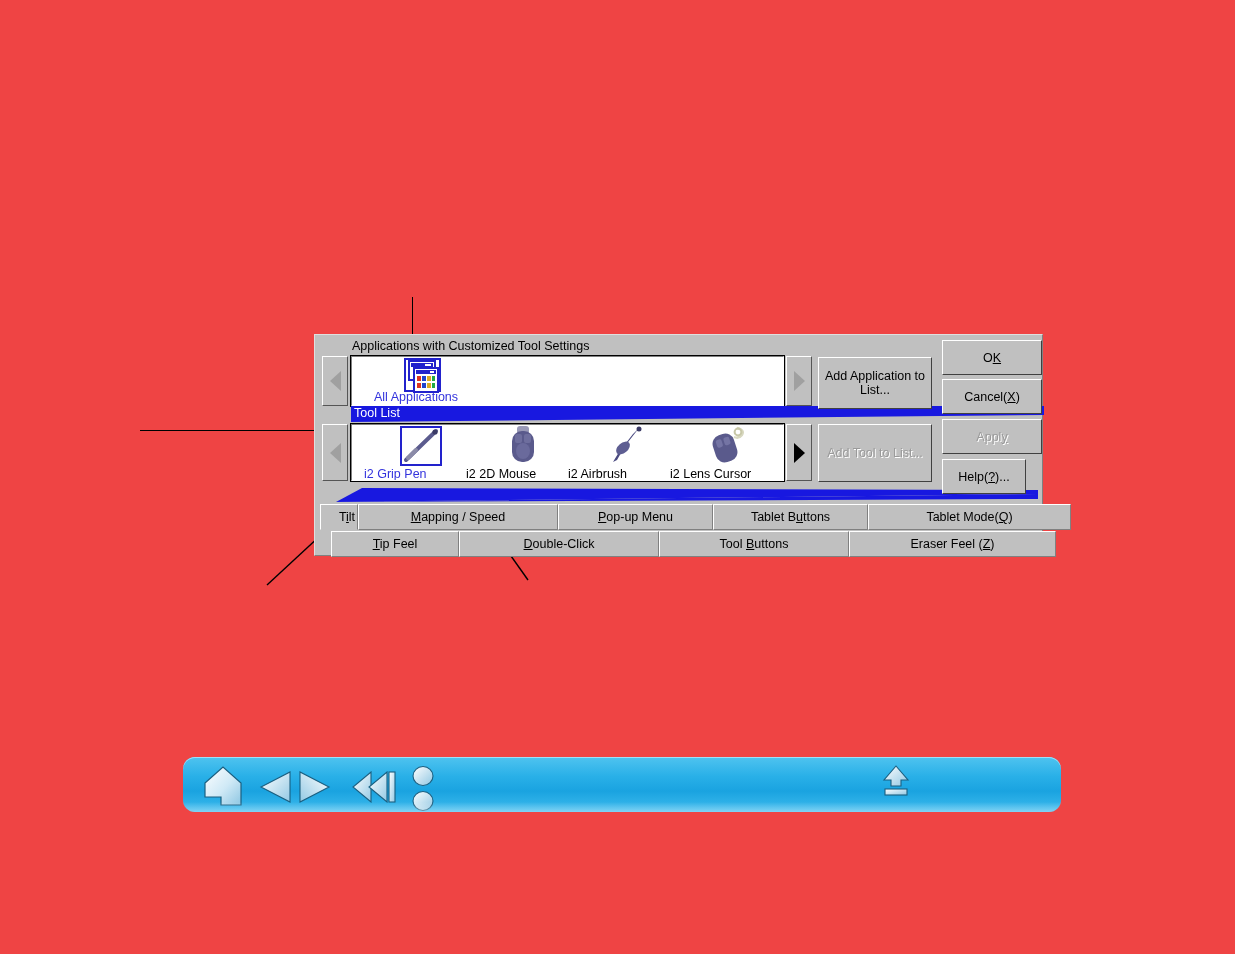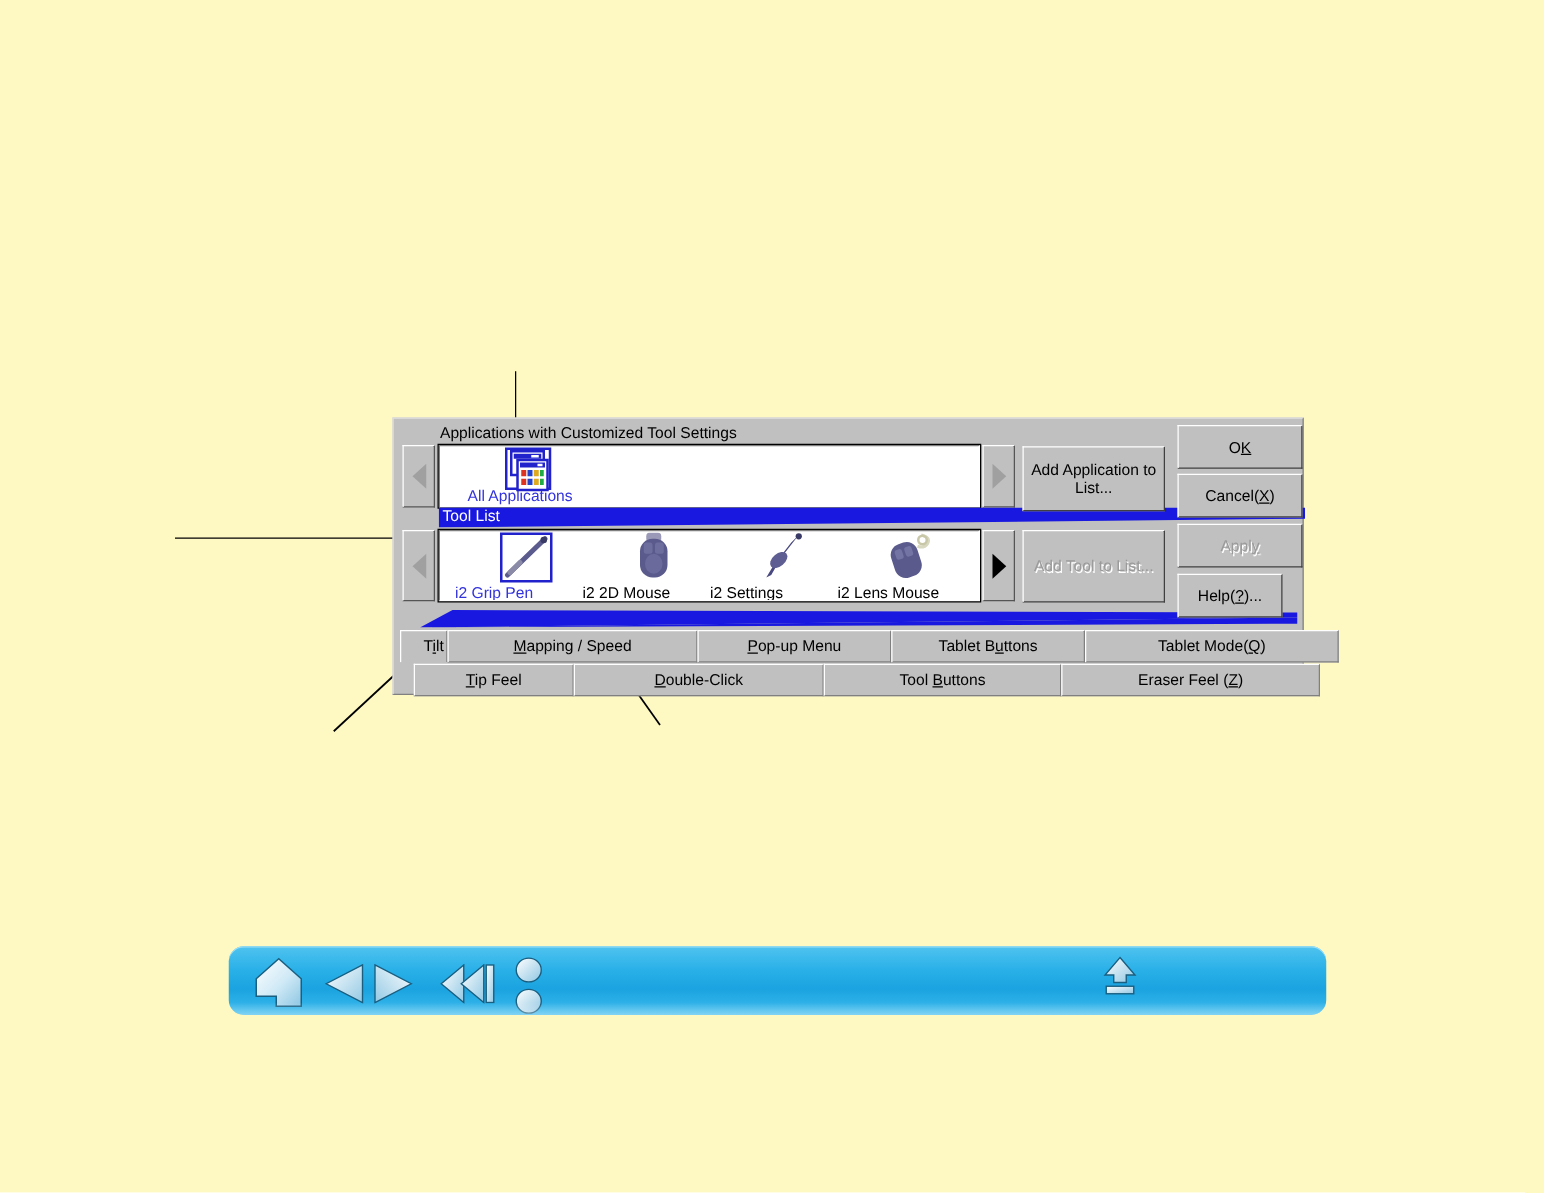--- a/index.html
+++ b/index.html
@@ -4,21 +4,21 @@
 <title>Wacom Tablet Control Panel</title>
 <style>
   * { box-sizing: border-box; }
   html, body {
     margin: 0; padding: 0;
     width: 1235px; height: 954px;
     background: #ffffff;
     font-family: "Liberation Sans", sans-serif;
     overflow: hidden;
   }
-  #page { position: relative; width: 1235px; height: 954px; background:#fef9c3; }
+  #page { position: relative; width: 1235px; height: 954px; background:#ef4444; }
 
   
   .callout { position: absolute; background: #000; }
   .callout-diag { position: absolute; overflow: visible; }
 
   
   #dialog {
     position: absolute;
     left: 314px; top: 334px;
     width: 729px; height: 222px;
@@ -225,34 +225,34 @@
       </div>
 
       <div class="icon-cell" style="left:216px; top:1px; width:114px;">
         <div class="icon-box" style="height:40px;">
           <svg width="40" height="38" viewBox="0 0 40 38" style="display:block;margin:0 auto;">
             <path d="M34 2 L20 20 L12 34 L8 36 L14 26 L28 8 Z" fill="#4a4a80"></path>
             <ellipse cx="18" cy="22" rx="8" ry="5" transform="rotate(-40 18 22)" fill="#5e5e92"></ellipse>
             <circle cx="34" cy="3" r="2.5" fill="#3a3a66"></circle>
           </svg>
         </div>
-        <div class="icon-cap">i2 Settings</div>
+        <div class="icon-cap">i2 Airbrush</div>
       </div>
 
       <div class="icon-cell" style="left:318px; top:1px; width:114px;">
         <div class="icon-box" style="height:40px;">
           <svg width="40" height="38" viewBox="0 0 40 38" style="display:block;margin:0 auto;">
             <path d="M30 2 q8 2 5 7 q-3 4 -8 2" fill="none" stroke="#d8d8c0" stroke-width="2.4"></path>
             <rect x="7" y="8" width="22" height="28" rx="9" transform="rotate(-18 18 22)" fill="#5a5a8c"></rect>
             <rect x="11" y="12" width="6" height="8" rx="2" transform="rotate(-18 18 22)" fill="#7474a4"></rect>
             <rect x="19" y="12" width="6" height="8" rx="2" transform="rotate(-18 18 22)" fill="#7474a4"></rect>
             <circle cx="31" cy="6" r="3.4" fill="none" stroke="#c8c8a8" stroke-width="2"></circle>
           </svg>
         </div>
-        <div class="icon-cap">i2 Lens Mouse</div>
+        <div class="icon-cap">i2 Lens Cursor</div>
       </div>
     </div>
 
     <div class="scrollbtn" style="left:471px; top:89px; width:26px; height:57px;">
       <span class="tri-right on"></span>
     </div>
 
     <svg class="wedge" style="left:7px; top:147px; width:716px; height:20px;">
       <polygon points="14,20 716,12 716,17 0,20" fill="#1818e0"></polygon>
       <polygon points="14,20 716,12 716,8 40,6" fill="#1818e0"></polygon>

